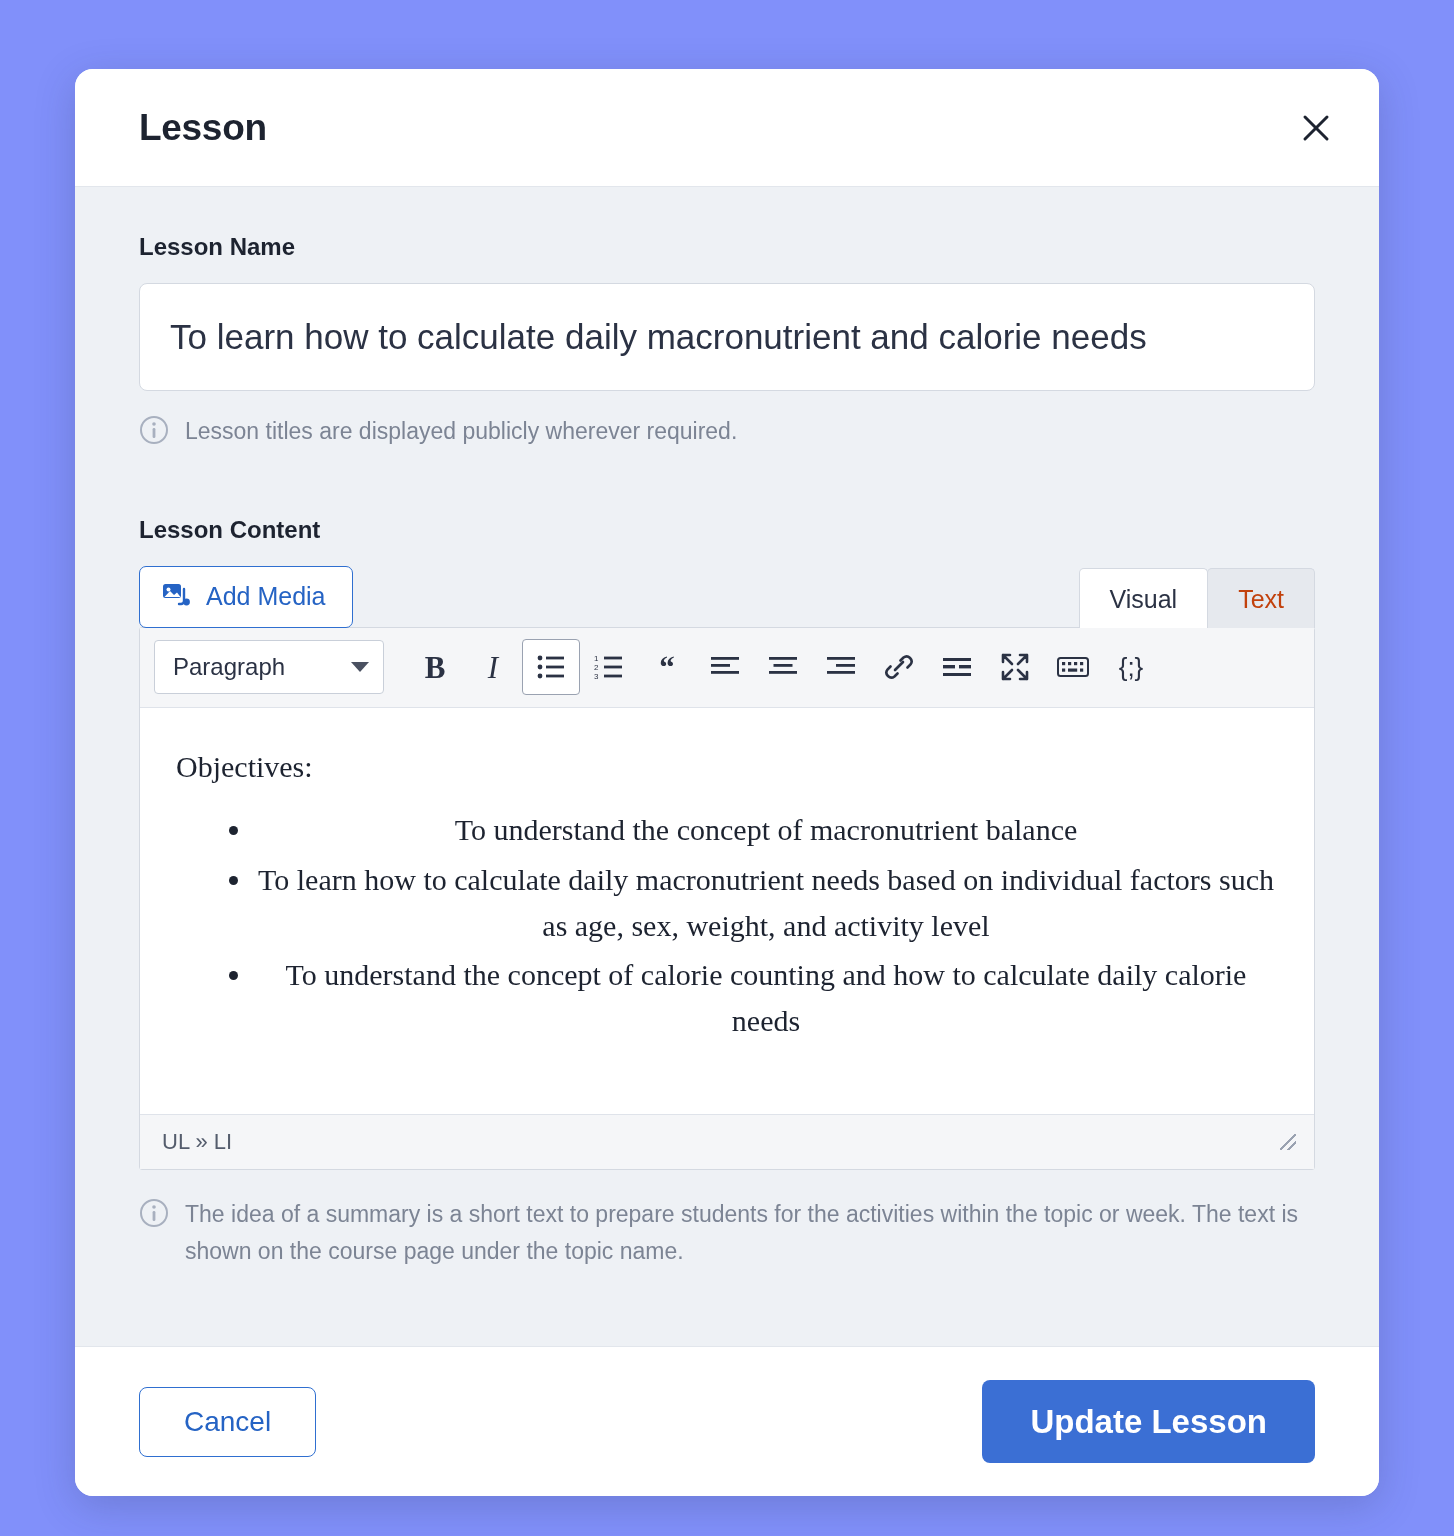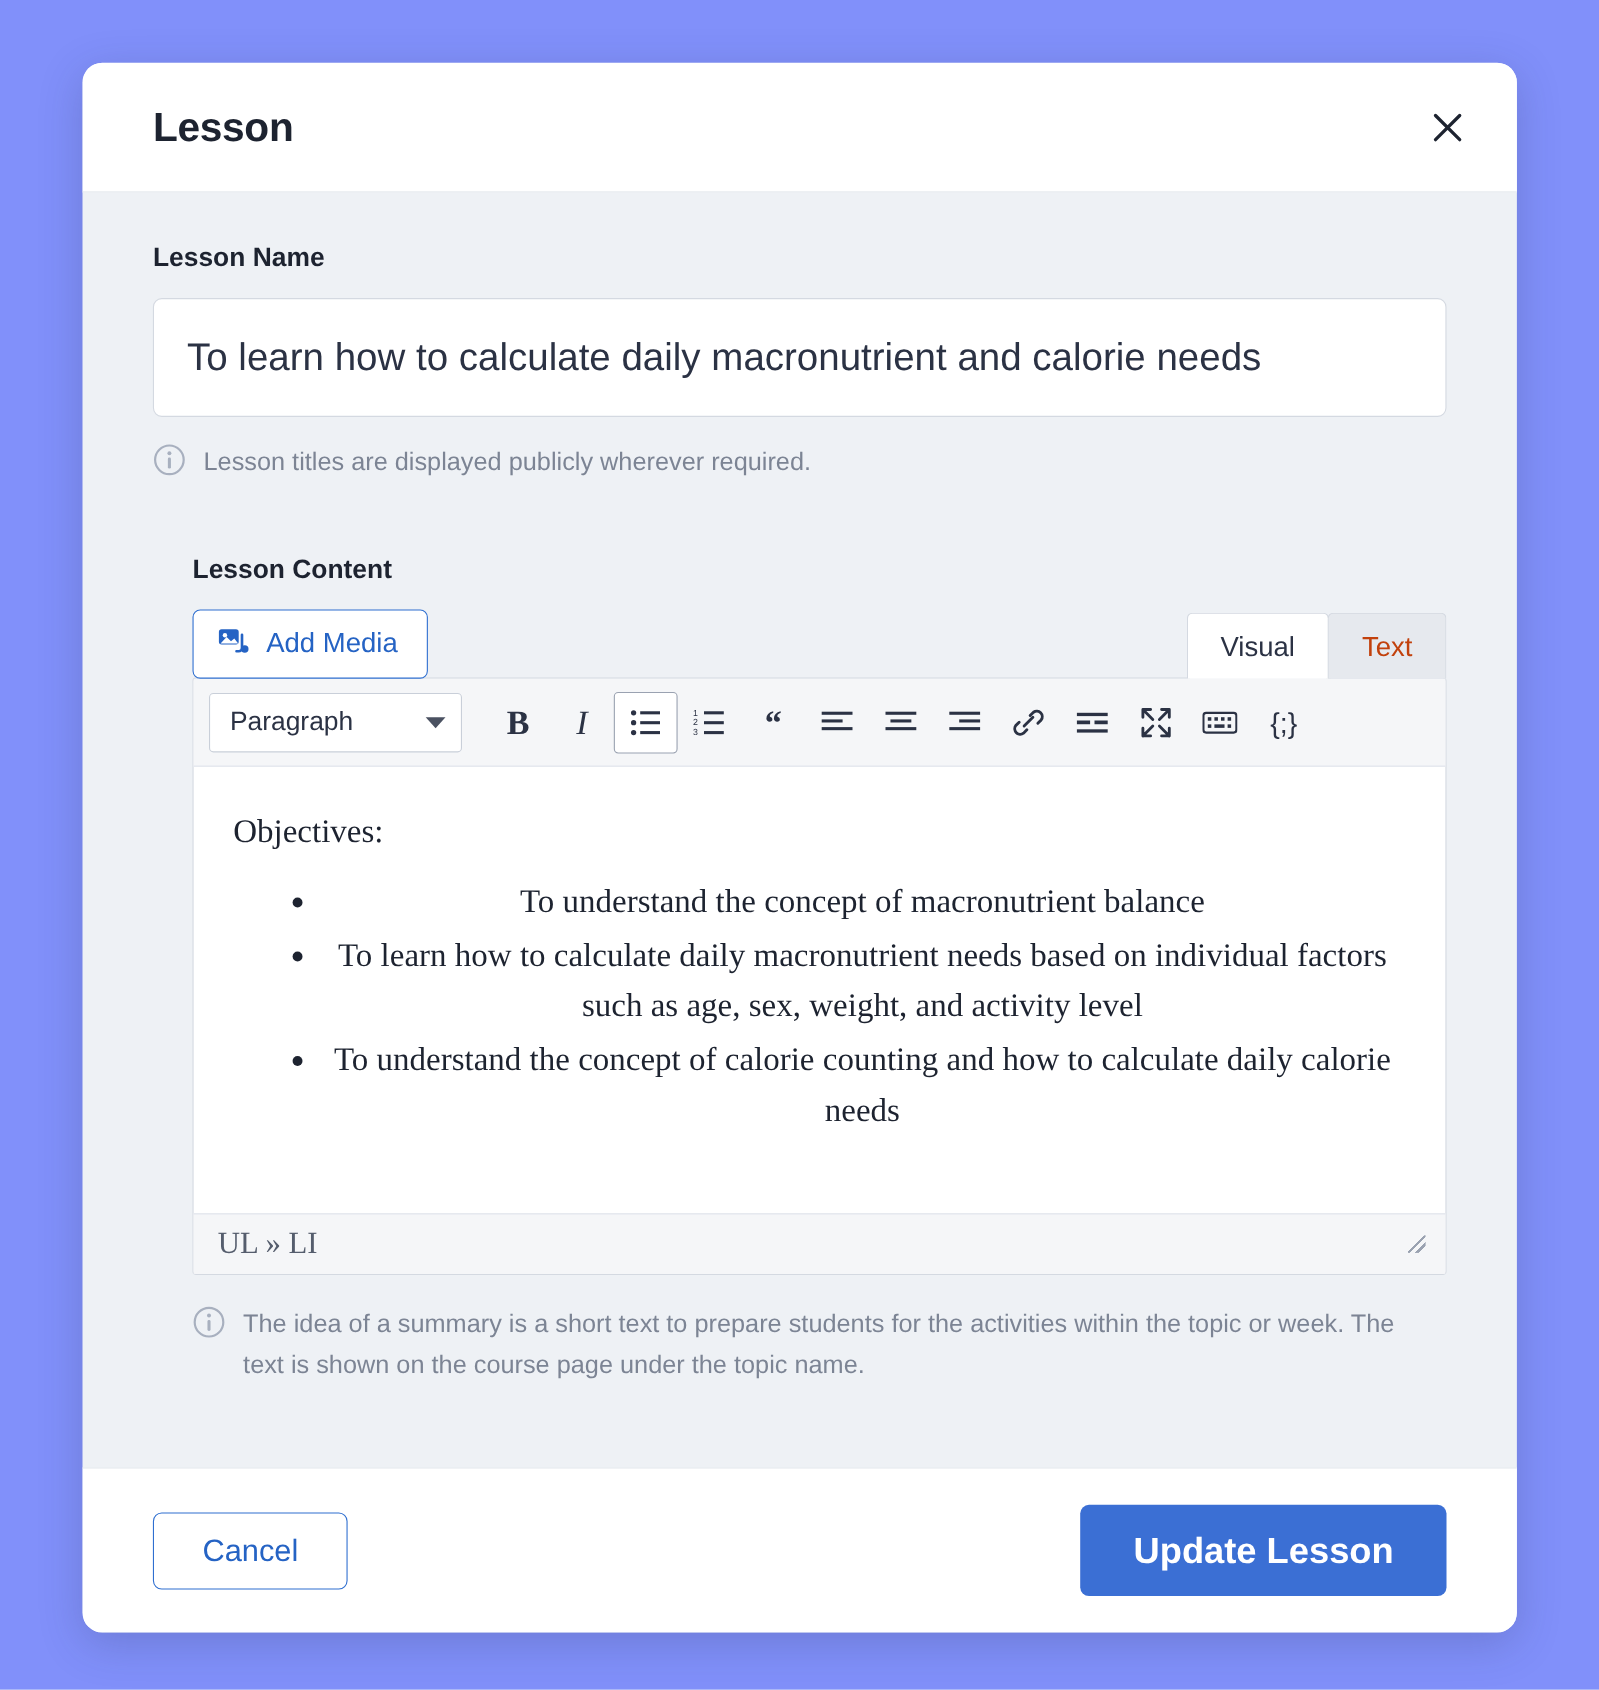--- a/index.html
+++ b/index.html
@@ -11,21 +11,21 @@
     height: 1536px;
     background: #8190fa;
     font-family: "Liberation Sans", sans-serif;
     -webkit-font-smoothing: antialiased;
     overflow: hidden;
   }
 
   .modal {
     position: absolute;
     left: 75px;
-    top: 57px;
+    top: 69px;
     width: 1304px;
     height: 1427px;
     background: #eef1f5;
     border-radius: 18px;
     box-shadow: 0 10px 40px rgba(40,50,90,0.22);
     display: flex;
     flex-direction: column;
     overflow: hidden;
   }
 
@@ -100,21 +100,20 @@
     margin-top: 2px;
   }
   .helper-text {
     font-size: 23px;
     color: #7c8494;
     line-height: 1.6;
   }
 
   .content-section {
     margin-top: 66px;
-    margin-left: 36px;
   }
 
   
   .editor-top {
     display: flex;
     align-items: flex-end;
     justify-content: space-between;
     position: relative;
     z-index: 2;
   }
@@ -236,23 +235,23 @@
   .editor-area li { margin-bottom: 4px; }
 
   .editor-status {
     border-top: 1px solid #dfe3ea;
     background: #f5f6f8;
     height: 54px;
     display: flex;
     align-items: center;
     justify-content: space-between;
     padding: 0 18px 0 22px;
-    font-size: 28px;
+    font-size: 22px;
     color: #555d6d;
-    font-family: Liberation Serif, serif;
+    font-family: Liberation Sans, sans-serif;
   }
   .resize-grip {
     width: 16px; height: 16px;
     background-image:
       linear-gradient(135deg, transparent 45%, #9aa2b1 45%, #9aa2b1 55%, transparent 55%),
       linear-gradient(135deg, transparent 70%, #9aa2b1 70%, #9aa2b1 80%, transparent 80%);
     cursor: nwse-resize;
   }
 
   .summary-helper { margin-top: 26px; padding-right: 10px; }

